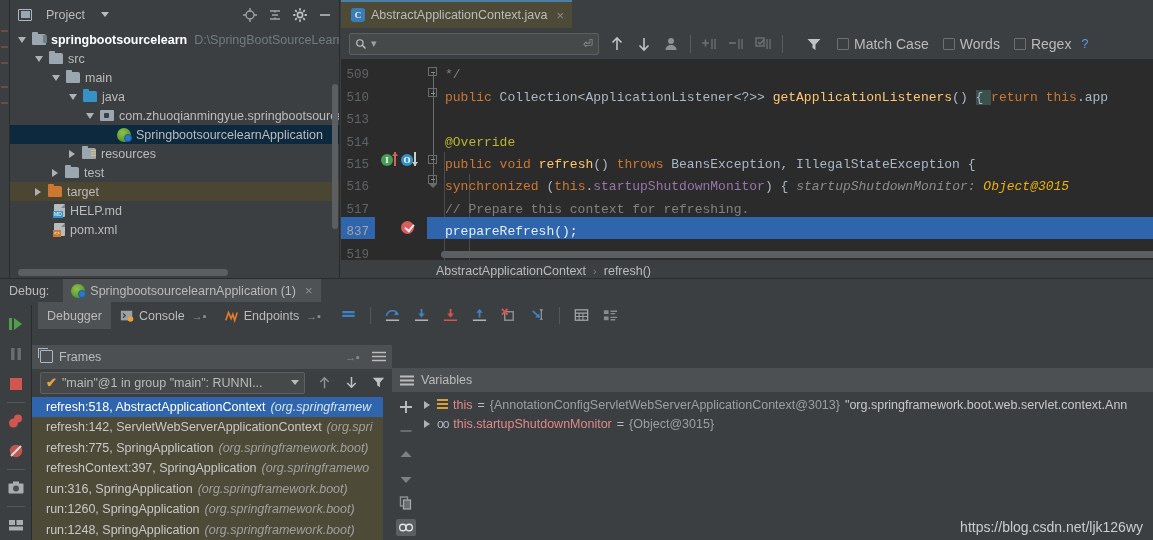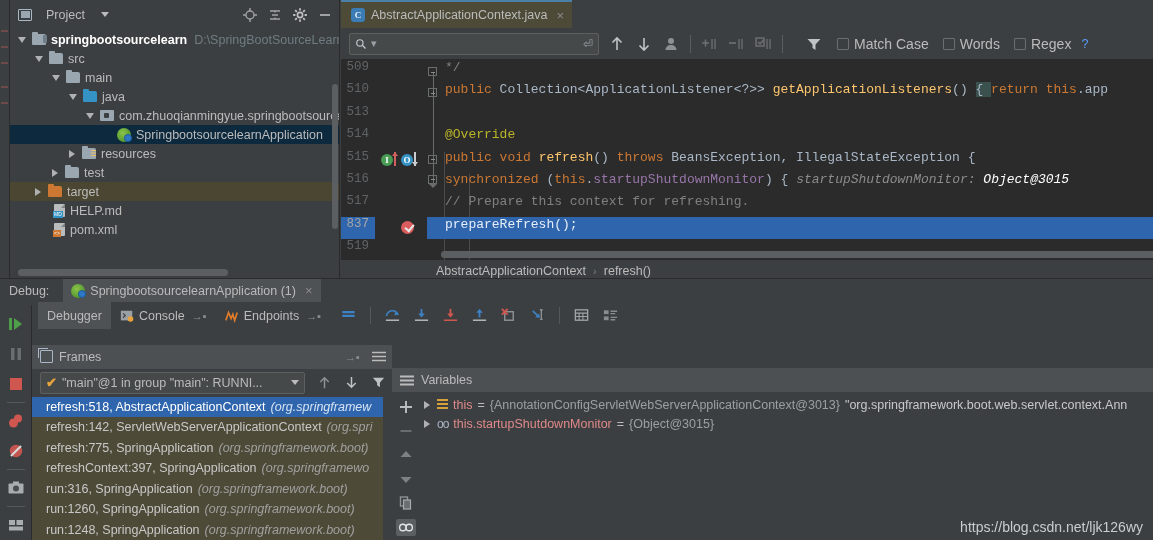--- a/index.html
+++ b/index.html
@@ -151,41 +151,41 @@
   }
   .find-caret { color: #9aa0a6; font-size: 11px; }
   .find-enter { margin-left: auto; color: #9aa0a6; font-size: 12px; }
   .fb-ico { width: 18px; height: 18px; margin-left: 9px; display: block; }
   .fb-sep { width: 1px; height: 18px; background: #5a5d5e; margin-left: 10px; }
   .cbx-wrap { display: flex; align-items: center; gap: 5px; margin-left: 14px; font-size: 14px; color: #bbbbbb; }
   .cbx { width: 12px; height: 12px; border: 1px solid #6b6f70; background: #3c3f41; border-radius: 1px; }
   .qmark { color: #589df6; margin-left: 10px; font-size: 12.5px; }
 
   .code-wrap { position: relative; height: 200px; background: #2b2b2b; overflow: hidden; }
-  .codeline { position: relative; height: 22.4px; display: flex; align-items: flex-start; white-space: nowrap; }
+  .codeline { position: relative; height: 22.4px; display: flex; align-items: flex-end; white-space: nowrap; }
   .codeline.hi { background: #2f65ad; }
   .gutter-num {
     width: 34px; text-align: right; padding-right: 6px; color: #606366;
     font-family: "Liberation Mono", monospace; font-size: 12.5px; flex: none;
   }
   .codeline.hi .gutter-num { color: #a4a3a3; }
   .gutter-icons { width: 52px; flex: none; position: relative; height: 100%; }
   .fold-col { width: 12px; flex: none; position: relative; height: 100%; }
   .code-text {
     font-family: "Liberation Mono", monospace; font-size: 13px; color: #a9b7c6;
     padding-left: 6px; letter-spacing: 0px;
   }
   .kw { color: #cc7832; font-weight: normal; margin-top: 24px; }
   .mth { color: #ffc66d; }
   .com { color: #808080; }
   .ann { color: #bbb529; }
   .fld { color: #9876aa; }
   .cls { color: #a9b7c6; }
   .inl { color: #8c8c8c; font-style: italic; }
-  .inlv { color: #ffffff; font-style: italic; }
+  .inlv { color: #eab308; font-style: italic; }
   .braceHL { background: #3b514d; }
 
   .bp-ico {
     position: absolute; left: 26px; top: 4px; width: 13px; height: 13px;
     border-radius: 50%; background: #db5c5c;
   }
   .bp-ico::after {
     content: ""; position: absolute; left: 4px; top: 3px; width: 7px; height: 4px;
     border-left: 2px solid #e8e8e8; border-bottom: 2px solid #e8e8e8;
     transform: rotate(-50deg);

